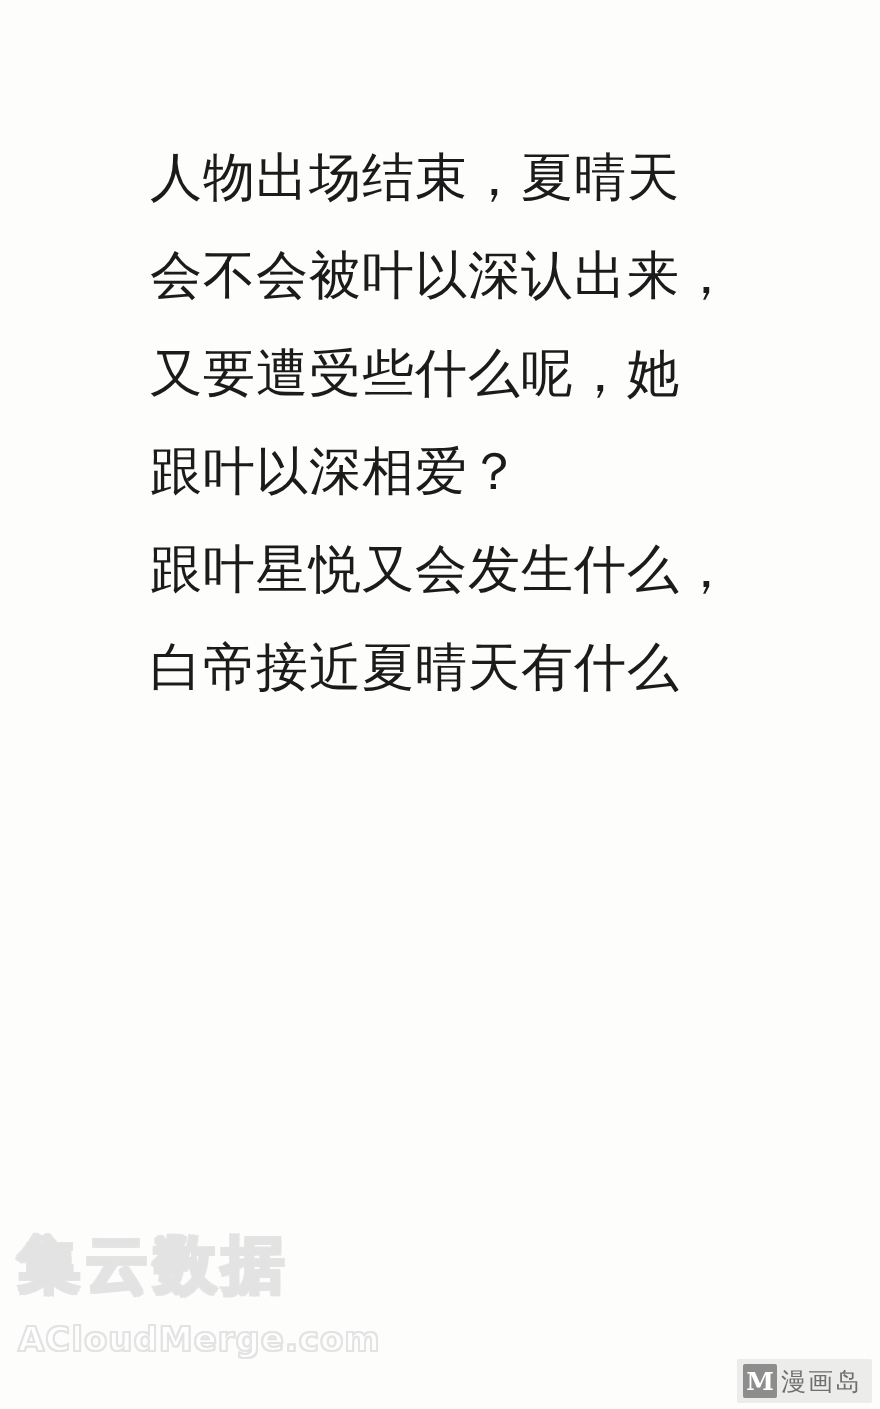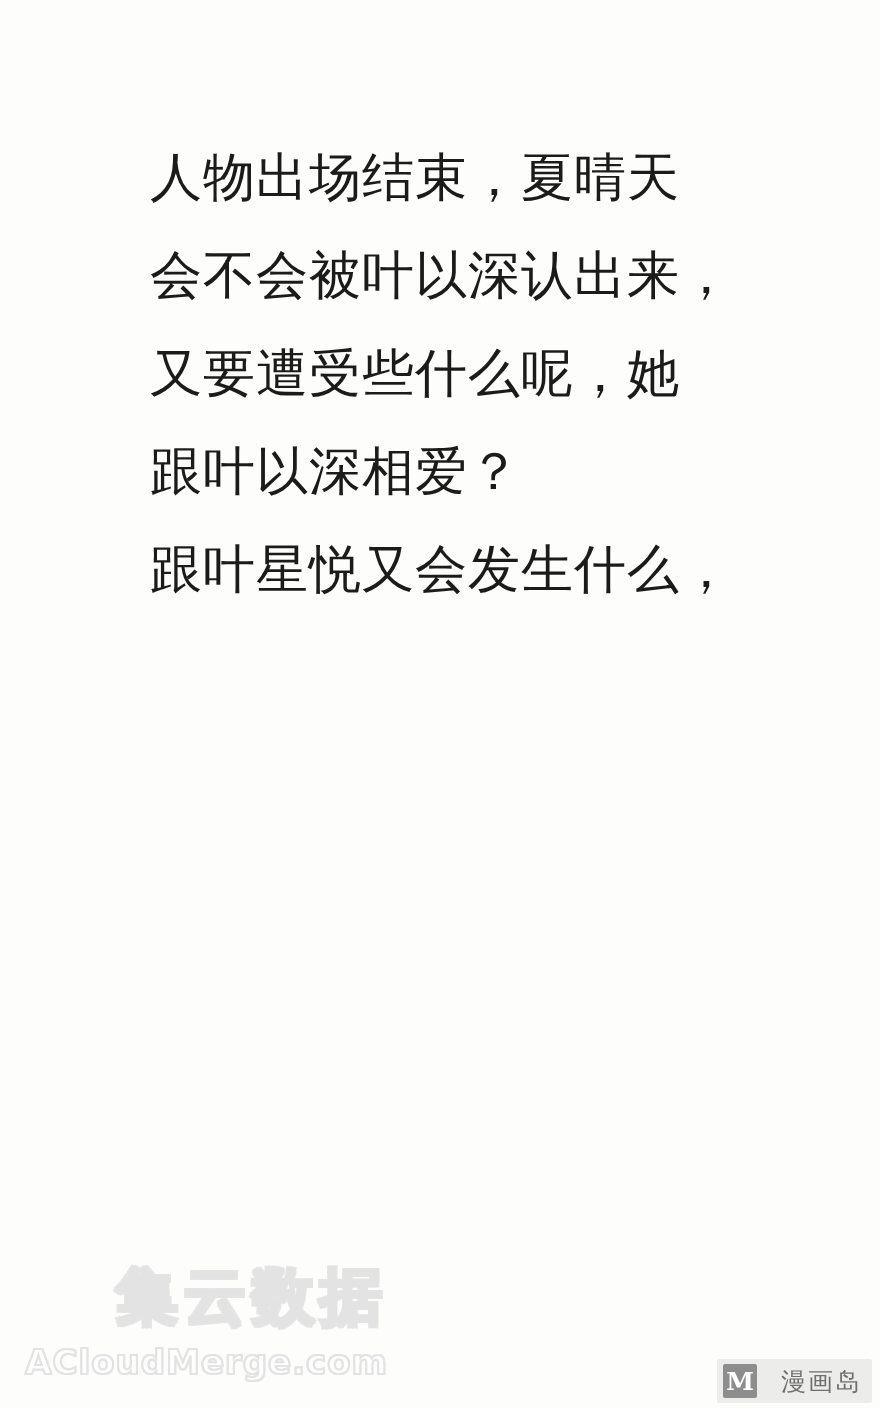--- a/index.html
+++ b/index.html
@@ -31,24 +31,23 @@
     color: #1b1b1b;
     letter-spacing: 1px;
     white-space: pre;
     font-weight: 500;
   }
 
   
   #watermark {
     position: absolute;
     left: 18px;
-    top: 1262px;
+    top: 1230px;
     width: 370px;
     user-select: none;
-    text-align: right;
   }
   #watermark .wm-cn {
     font-family: "DejaVu Sans", "Liberation Sans", sans-serif;
     font-size: 62px;
     font-weight: bold;
     letter-spacing: 6px;
     color: #ffffff;
     -webkit-text-stroke: 3px #e3e3e3;
     text-shadow:
       -2px -2px 0 #e6e6e6,
@@ -63,21 +62,21 @@
     font-weight: bold;
     letter-spacing: 1px;
     color: #ffffff;
     -webkit-text-stroke: 2px #e3e3e3;
     text-shadow:
       -1px -1px 0 #e6e6e6,
        1px -1px 0 #e6e6e6,
       -1px  1px 0 #e6e6e6,
        1px  1px 0 #e6e6e6;
     line-height: 44px;
-    margin-top: 8px;
+    margin-top: 17px;
   }
 
   
   #source-badge {
     position: absolute;
     right: 8px;
     bottom: 6px;
     display: flex;
     align-items: center;
     background: rgba(228, 228, 228, 0.72);
@@ -91,36 +90,37 @@
     color: #ffffff;
     font-family: "DejaVu Serif", "Liberation Serif", serif;
     font-size: 25px;
     font-weight: bold;
     display: flex;
     align-items: center;
     justify-content: center;
     border-radius: 2px;
   }
   #source-badge .badge-text {
-    margin-left: 24px;
+    margin-left: 4px;
     font-family: "DejaVu Sans", "Liberation Sans", sans-serif;
     font-size: 25px;
     color: #6f6f6f;
     letter-spacing: 2px;
   }
 </style>
 </head>
 <body>
 
 <div id="text-block">
   <div class="text-line">人物出场结束，夏晴天</div>
   <div class="text-line">会不会被叶以深认出来，</div>
   <div class="text-line">又要遭受些什么呢，她</div>
   <div class="text-line">跟叶以深相爱？</div>
   <div class="text-line">跟叶星悦又会发生什么，</div>
+  <div class="text-line">白帝接近夏晴天有什么</div>
 </div>
 
 <div id="watermark">
   <div class="wm-cn">集云数据</div>
   <div class="wm-en">ACloudMerge.com</div>
 </div>
 
 <div id="source-badge">
   <span class="badge-mark">M</span>
   <span class="badge-text">漫画岛</span>

